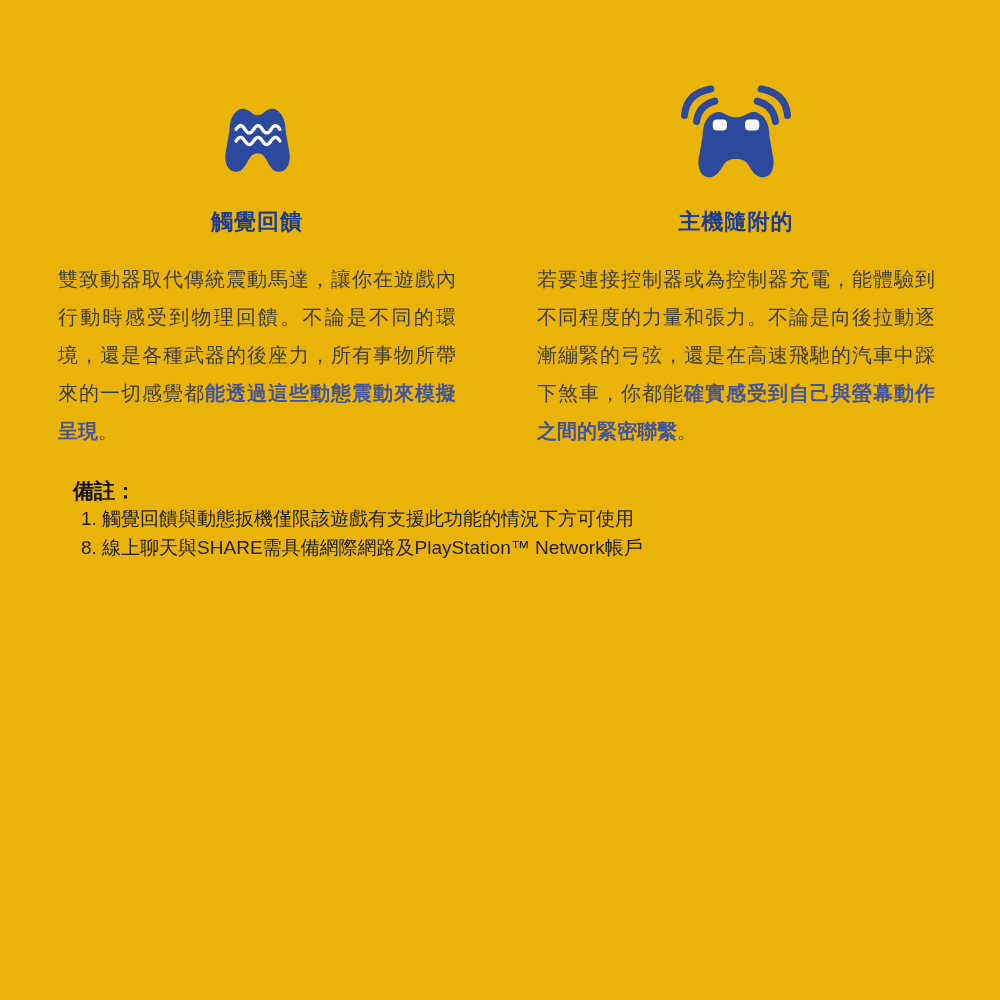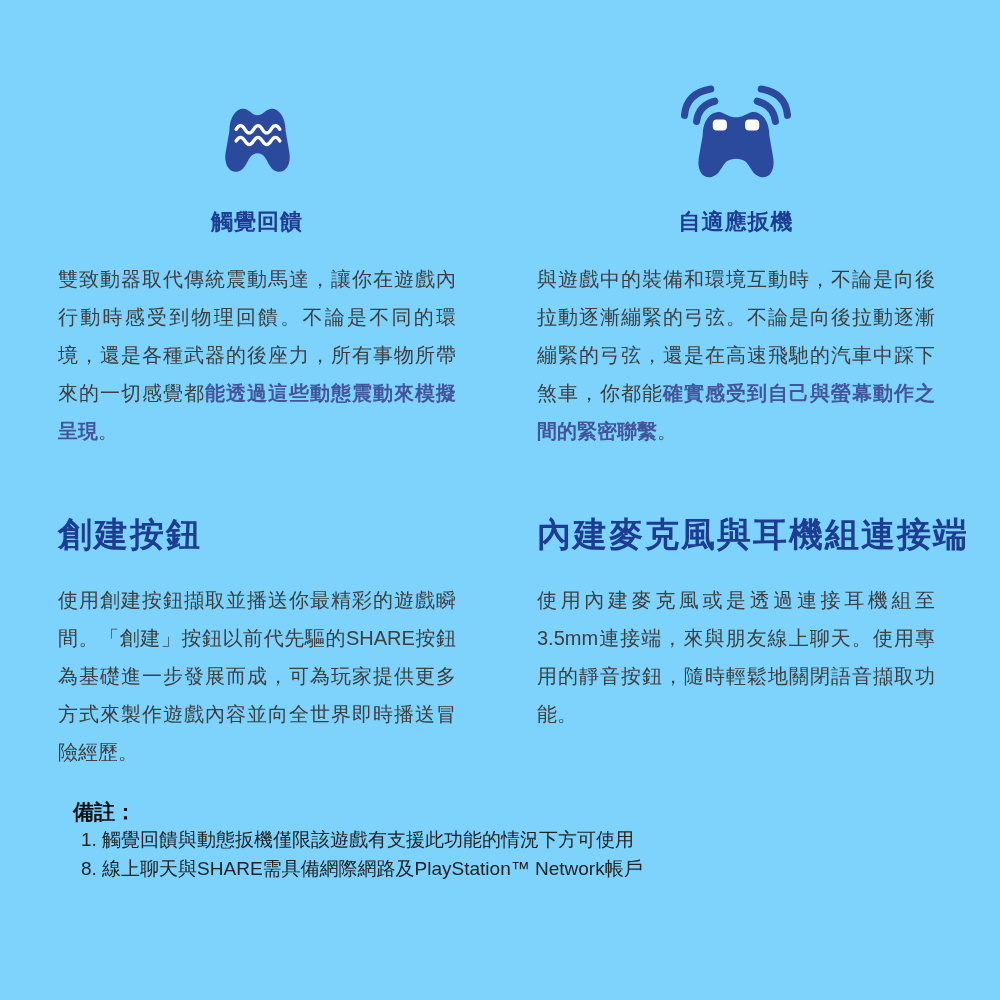--- a/index.html
+++ b/index.html
@@ -1,21 +1,21 @@
 <!DOCTYPE html>
 <html><head>
 <meta charset="utf-8">
 <style>
   * { box-sizing: border-box; }
   html, body { margin: 0; padding: 0; background: #ffffff; }
   .page {
     position: relative;
     width: 1000px;
     height: 1000px;
-    background: #7dd3fc;
+    background: #eab308;
     font-family: "Liberation Sans", "DejaVu Sans", sans-serif;
     overflow: hidden;
   }
   .grid {
     display: grid;
     grid-template-columns: 398px 398px;
     column-gap: 81px;
     padding-left: 58px;
   }
   .features-row { padding-top: 62px; }
@@ -29,21 +29,21 @@
   .feature-title {
     margin: 26px 0 0 0;
     font-size: 22px;
     line-height: 28px;
     font-weight: bold;
     color: #1d3d92;
     letter-spacing: 1px;
     text-align: center;
   }
   .feature-text {
-    margin: 24px 0 8px 0;
+    margin: 24px 0 0 0;
     font-size: 20px;
     line-height: 38px;
     color: #3e3e3e;
     text-align: justify;
     text-justify: inter-ideograph;
   }
   .accent {
     color: #44549a;
     font-weight: bold;
   }
@@ -108,39 +108,26 @@
         <svg width="152" height="101" viewBox="0 0 150 100">
           <path d="M42,54 C42,37 52,29 60,31 C66,33 68,36 75,36 C82,36 84,33 90,31 C98,29 108,37 108,54 L112,77 C113.5,90 107,97 99,95 C91,93 89,83.5 84,79.5 C79.5,76 70.5,76 66,79.5 C61,83.5 59,93 51,95 C43,97 36.5,90 38,77 Z" fill="#2b4a9e"></path>
           <rect x="52" y="38" width="14" height="11" rx="4" fill="#ffffff"></rect>
           <rect x="84" y="38" width="14" height="11" rx="4" fill="#ffffff"></rect>
           <path d="M24,34 Q26,12 50,8" stroke="#2b4a9e" stroke-width="7" fill="none" stroke-linecap="round"></path>
           <path d="M36,40 Q38,24 54,20" stroke="#2b4a9e" stroke-width="7" fill="none" stroke-linecap="round"></path>
           <path d="M126,34 Q124,12 100,8" stroke="#2b4a9e" stroke-width="7" fill="none" stroke-linecap="round"></path>
           <path d="M114,40 Q112,24 96,20" stroke="#2b4a9e" stroke-width="7" fill="none" stroke-linecap="round"></path>
         </svg>
       </div>
-      <h3 class="feature-title">自適應扳機</h3>
-      <p class="feature-text"><span>與遊戲中的裝備和環境互動時，不論是向後拉動逐漸繃緊的弓弦。不論是向後拉動逐漸繃緊的弓弦，還是在高速飛馳的汽車中踩下煞車，你都能</span><span class="accent">確實感受到自己與螢幕動作之間的緊密聯繫</span><span>。</span></p>
+      <h3 class="feature-title">主機隨附的</h3>
+      <p class="feature-text"><span>若要連接控制器或為控制器充電，能體驗到不同程度的力量和張力。不論是向後拉動逐漸繃緊的弓弦，還是在高速飛馳的汽車中踩下煞車，你都能</span><span class="accent">確實感受到自己與螢幕動作之間的緊密聯繫</span><span>。</span></p>
     </section>
 
   </div>
 
-  <div class="grid sections-row">
-
-    <section class="feature-section">
-      <h2 class="section-title">創建按鈕</h2>
-      <p class="section-text">使用創建按鈕擷取並播送你最精彩的遊戲瞬間。「創建」按鈕以前代先驅的SHARE按鈕為基礎進一步發展而成，可為玩家提供更多方式來製作遊戲內容並向全世界即時播送冒險經歷。</p>
-    </section>
-
-    <section class="feature-section">
-      <h2 class="section-title">內建麥克風與耳機組連接端</h2>
-      <p class="section-text">使用內建麥克風或是透過連接耳機組至3.5mm連接端，來與朋友線上聊天。使用專用的靜音按鈕，隨時輕鬆地關閉語音擷取功能。</p>
-    </section>
-
-  </div>
 
   <div class="notes">
     <div class="notes-title">備註：</div>
     <div class="note-item">1. 觸覺回饋與動態扳機僅限該遊戲有支援此功能的情況下方可使用</div>
     <div class="note-item">8. 線上聊天與SHARE需具備網際網路及PlayStation™ Network帳戶</div>
   </div>
 
 </div>
 
 </body></html>

